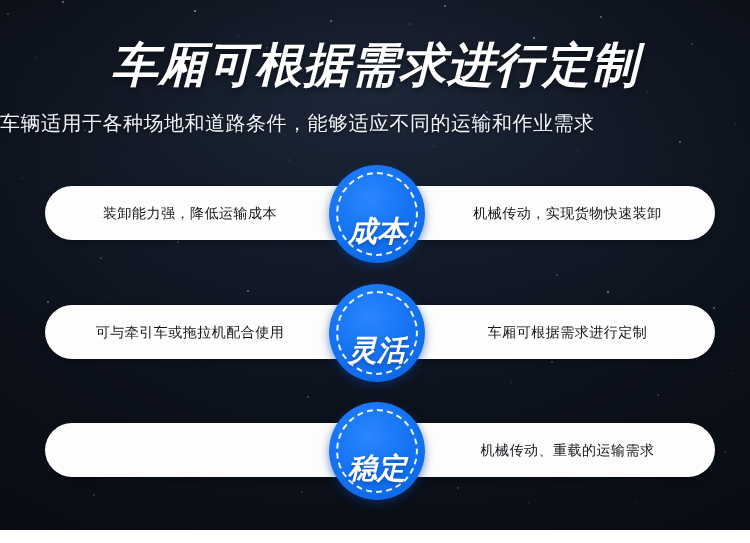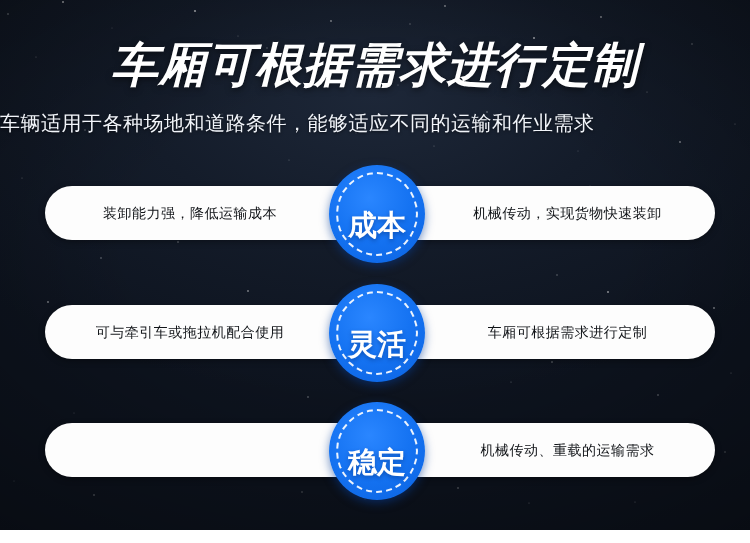--- a/index.html
+++ b/index.html
@@ -148,28 +148,29 @@
     left: 7px;
     top: 7px;
     right: 7px;
     bottom: 7px;
     border: 2px dashed rgba(255,255,255,0.92);
     border-radius: 50%;
   }
   .badge-label {
     position: absolute;
     left: 0;
-    top: 12px;
+    top: 18px;
     width: 96px;
     height: 98px;
     display: flex;
     align-items: center;
     justify-content: center;
     font-size: 29px;
     font-weight: 700;
+    font-style: italic;
     color: #ffffff;
     letter-spacing: 0px;
     text-shadow: 0 2px 4px rgba(0, 40, 110, 0.45);
     white-space: nowrap;
   }
 </style>
 </head>
 <body>
 
 <div id="poster">

